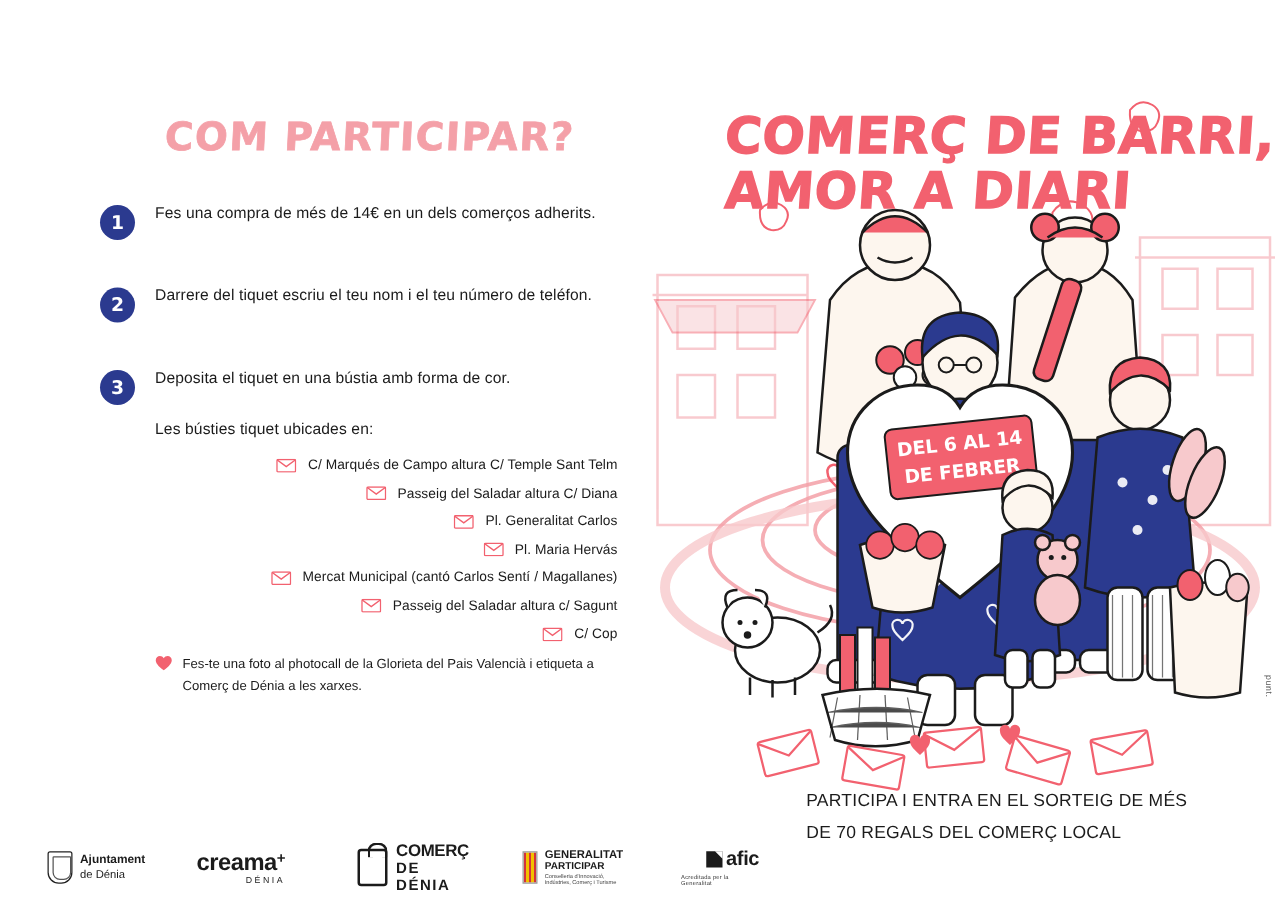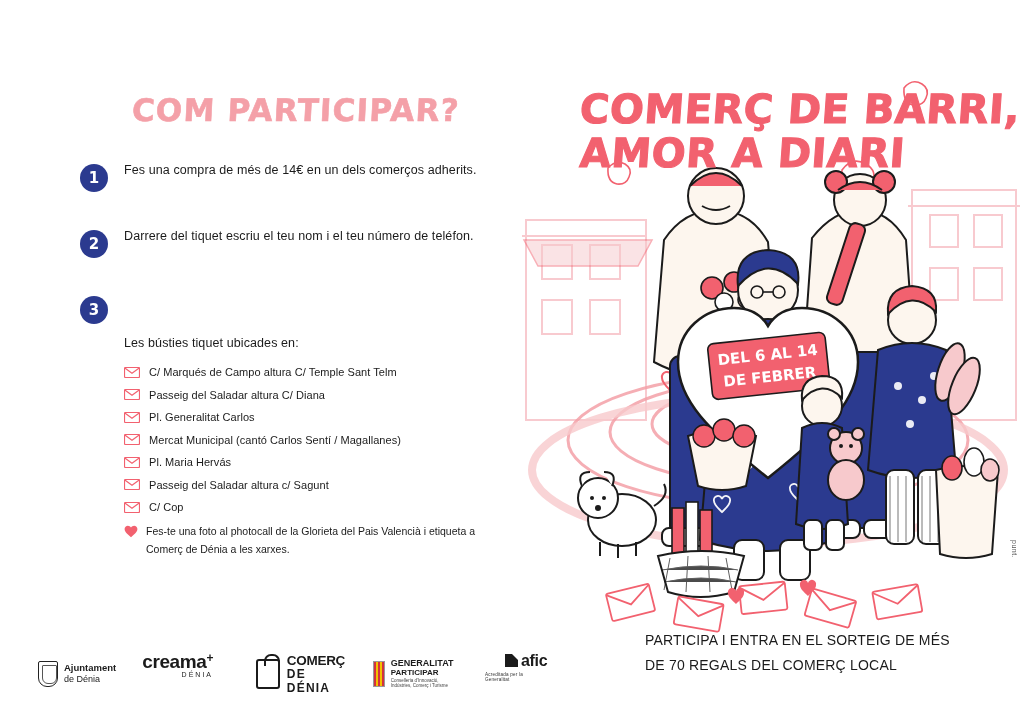--- a/index.html
+++ b/index.html
@@ -78,20 +78,21 @@
   .locations {
     position: absolute;
     left: 124px; top: 362px;
     width: 370px;
   }
   .loc-row {
     display: flex;
     align-items: center;
     height: 20px;
     margin-bottom: 2.5px;
+    justify-content: flex-end;
   }
   .env-icon {
     width: 16px; height: 11px;
     margin-right: 9px;
     flex: 0 0 auto;
     position: relative;
   }
   .env-icon svg { display: block; }
   .loc-text {
     font-size: 11px;
@@ -114,28 +115,28 @@
   }
   .footnote-text {
     font-size: 10.5px;
     line-height: 1.75;
     color: #1b1b1b;
   }
 
   
   .logos {
     position: absolute;
-    left: 38px; top: 646px;
+    left: 38px; top: 666px;
     width: 470px;
     height: 56px;
     display: flex;
     align-items: center;
-    gap: 26px;
-  }
-  .logo { display: flex; align-items: flex-start; height: 44px; }
+    gap: 41px;
+  }
+  .logo { display: flex; align-items: center; height: 44px; }
   .logo-den { display: flex; align-items: center; gap: 6px; }
   .crest {
     width: 20px; height: 26px;
     border: 1.2px solid #222;
     border-radius: 2px 2px 9px 9px;
     position: relative;
     background: #fff;
   }
   .crest:before {
     content: "";
@@ -277,20 +278,21 @@
       <div class="step">
         <div class="step-num">1</div>
         <div class="step-text">Fes una compra de més de 14€ en un dels comerços adherits.</div>
       </div>
       <div class="step">
         <div class="step-num">2</div>
         <div class="step-text">Darrere del tiquet escriu el teu nom i el teu número de teléfon.</div>
       </div>
       <div class="step">
         <div class="step-num">3</div>
+        <div class="step-text">Deposita el tiquet en una bústia amb forma de cor.</div>
       </div>
     </div>
 
     <div class="bustia-head">Les bústies tiquet ubicades en:</div>
 
     <div class="locations">
       <div class="loc-row">
         <span class="env-icon">
           <svg width="16" height="11" viewBox="0 0 16 11">
               <rect x="0.5" y="0.5" width="15" height="10" rx="1" fill="#fff" stroke="#f2616f" stroke-width="1.2"></rect>
@@ -317,30 +319,30 @@
         </span>
         <span class="loc-text">Pl. Generalitat Carlos</span>
       </div>
       <div class="loc-row">
         <span class="env-icon">
           <svg width="16" height="11" viewBox="0 0 16 11">
               <rect x="0.5" y="0.5" width="15" height="10" rx="1" fill="#fff" stroke="#f2616f" stroke-width="1.2"></rect>
               <path d="M0.8 1 L8 6.2 L15.2 1" fill="none" stroke="#f2616f" stroke-width="1.2"></path>
             </svg>
         </span>
-        <span class="loc-text">Mercat Municipal (cantó Carlos Sentí / Magallanes)</span>
+        <span class="loc-text">Pl. Maria Hervás</span>
       </div>
       <div class="loc-row">
         <span class="env-icon">
           <svg width="16" height="11" viewBox="0 0 16 11">
               <rect x="0.5" y="0.5" width="15" height="10" rx="1" fill="#fff" stroke="#f2616f" stroke-width="1.2"></rect>
               <path d="M0.8 1 L8 6.2 L15.2 1" fill="none" stroke="#f2616f" stroke-width="1.2"></path>
             </svg>
         </span>
-        <span class="loc-text">Pl. Maria Hervás</span>
+        <span class="loc-text">Mercat Municipal (cantó Carlos Sentí / Magallanes)</span>
       </div>
       <div class="loc-row">
         <span class="env-icon">
           <svg width="16" height="11" viewBox="0 0 16 11">
               <rect x="0.5" y="0.5" width="15" height="10" rx="1" fill="#fff" stroke="#f2616f" stroke-width="1.2"></rect>
               <path d="M0.8 1 L8 6.2 L15.2 1" fill="none" stroke="#f2616f" stroke-width="1.2"></path>
             </svg>
         </span>
         <span class="loc-text">Passeig del Saladar altura c/ Sagunt</span>
       </div>

